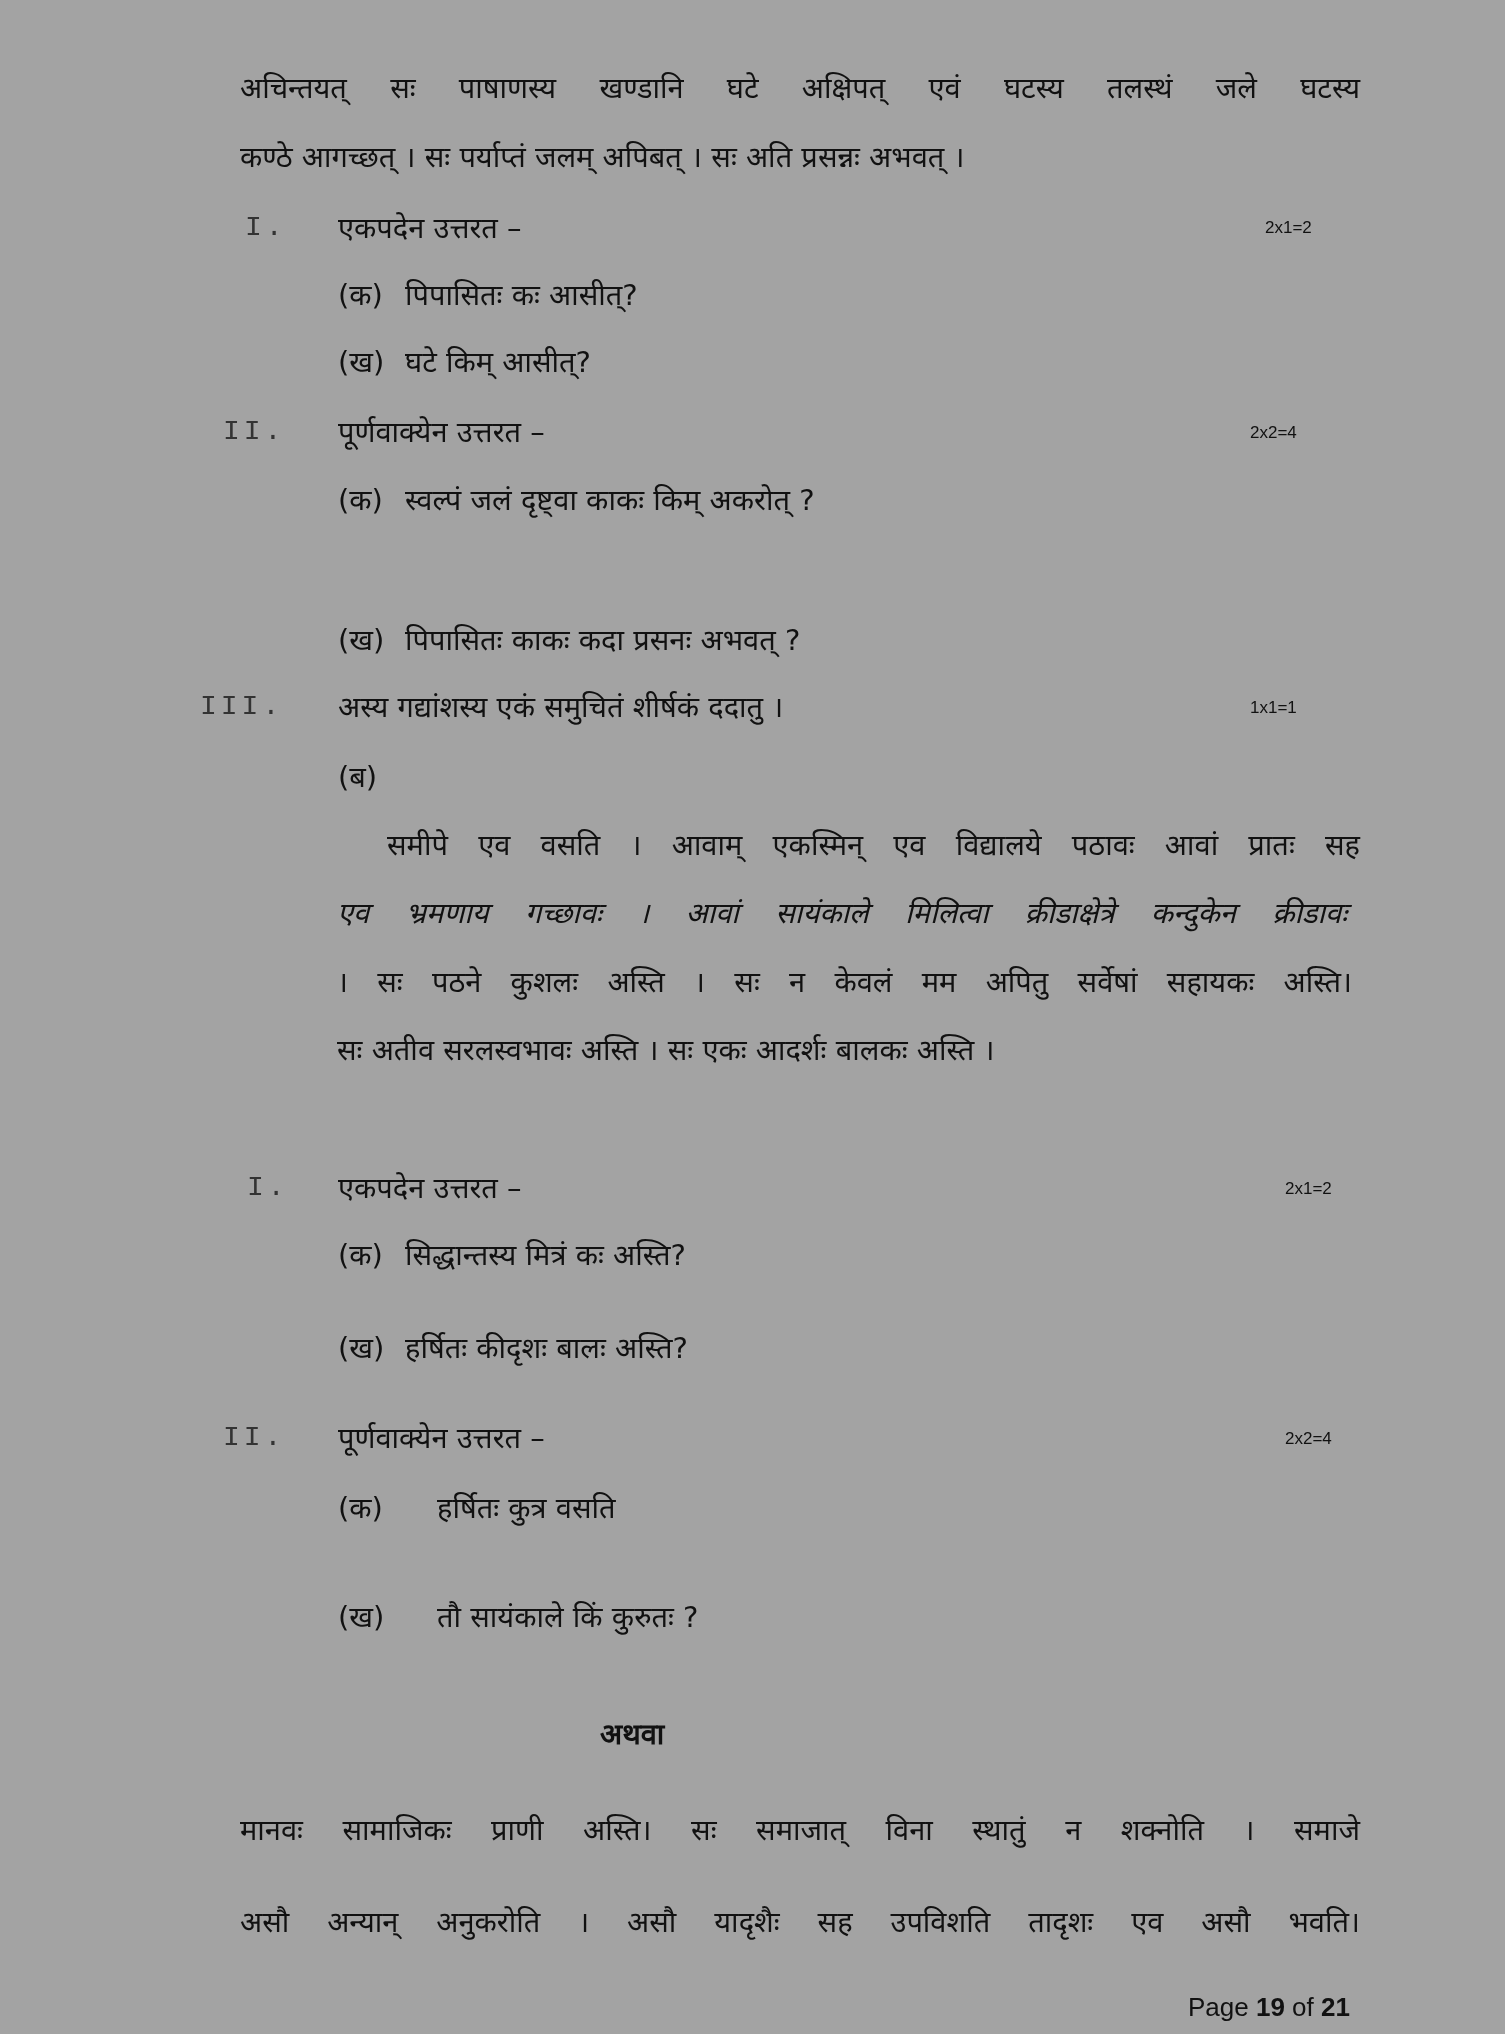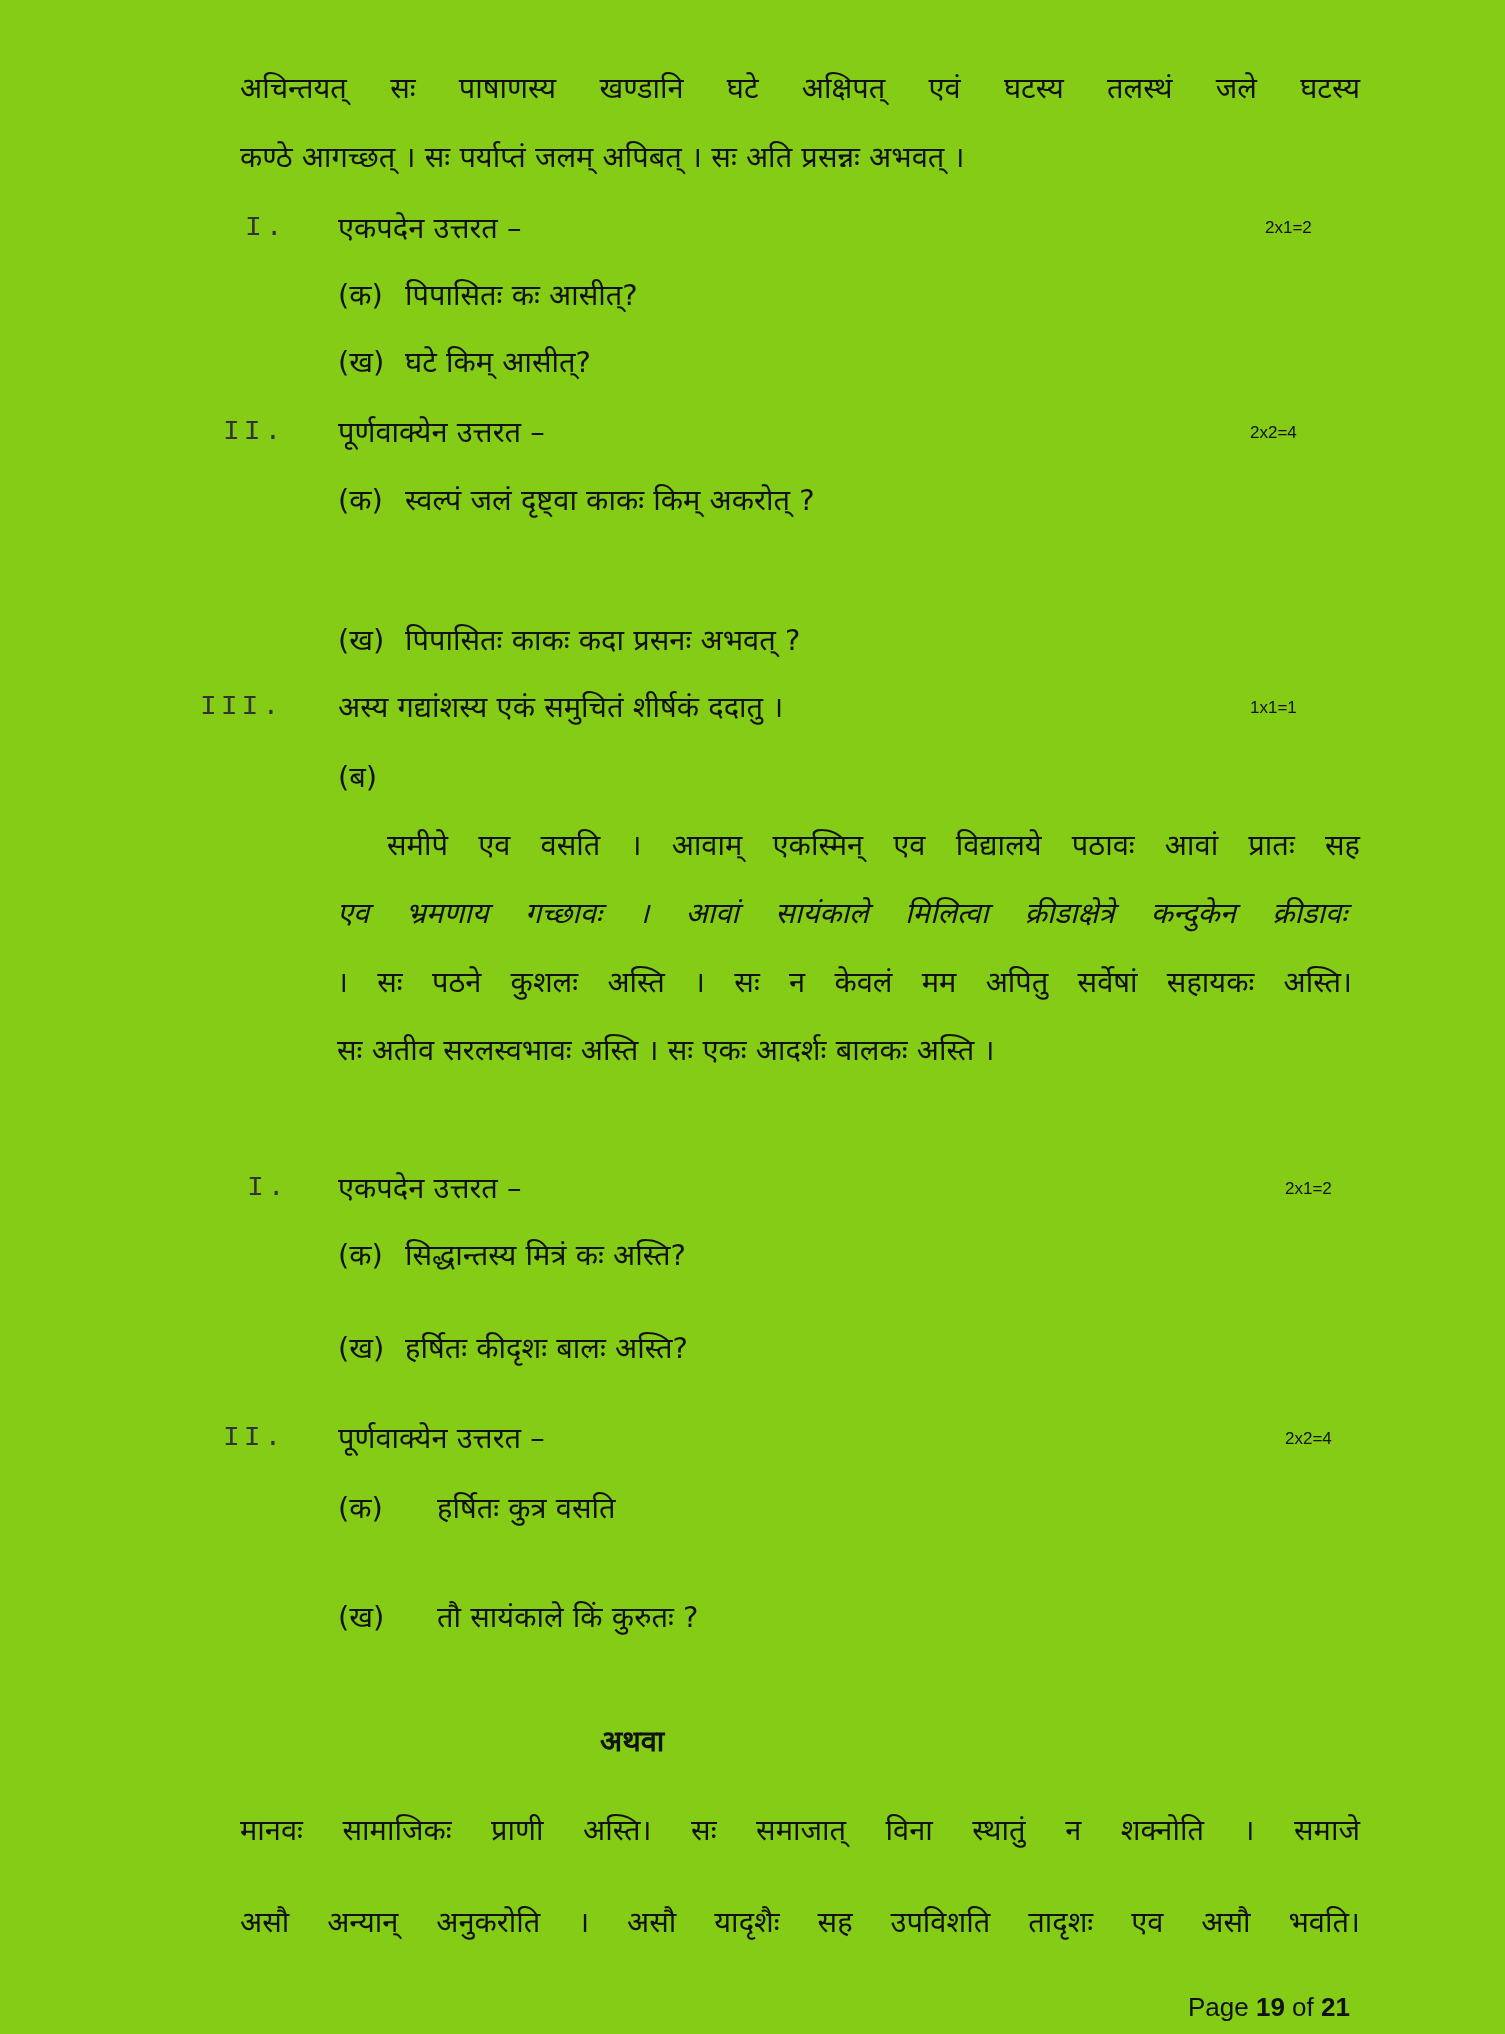--- a/index.html
+++ b/index.html
@@ -1,22 +1,22 @@
 <!DOCTYPE html>
 <html><head>
 <meta charset="utf-8">
 <style>
   html, body { margin: 0; padding: 0; background: #ffffff; }
   body { width: 1505px; height: 2034px; position: relative; overflow: hidden; color: #111; }
-  .page { position: absolute; left: 0; top: 0; width: 1505px; height: 2034px; background: #84cc16; }
+  .page { position: absolute; left: 0; top: 0; width: 1505px; height: 2034px; background: #a3a3a3; }
   .ln { position: absolute; white-space: nowrap; font-family: "DejaVu Sans", "Liberation Sans", sans-serif; font-size: 29px; line-height: 40px; height: 40px; }
   .just { text-align: justify; text-align-last: justify; }
   .roman { position: absolute; font-family: "Liberation Mono", "DejaVu Sans Mono", monospace; font-size: 28px; line-height: 40px; height: 40px; color: #333; letter-spacing: 4px; }
   .marks { position: absolute; font-family: "Liberation Sans", sans-serif; font-size: 17px; line-height: 40px; height: 40px; color: #111; }
-  .bold { font-weight: bold; margin-top: 7px; }
+  .bold { font-weight: bold; }
   .footer { position: absolute; font-family: "Liberation Sans", sans-serif; font-size: 26px; line-height: 34px; }
   .footer b { font-weight: bold; }
 </style>
 </head>
 <body>
 
 <div class="page">
 
   <div class="ln just" style="left:240px; top:68px; width:1120px;">अचिन्तयत् सः पाषाणस्य खण्डानि घटे अक्षिपत् एवं घटस्य तलस्थं जले घटस्य</div>
   <div class="ln" style="left:240px; top:137px;">कण्ठे आगच्छत् । सः पर्याप्तं जलम् अपिबत् । सः अति प्रसन्नः अभवत् ।</div>

